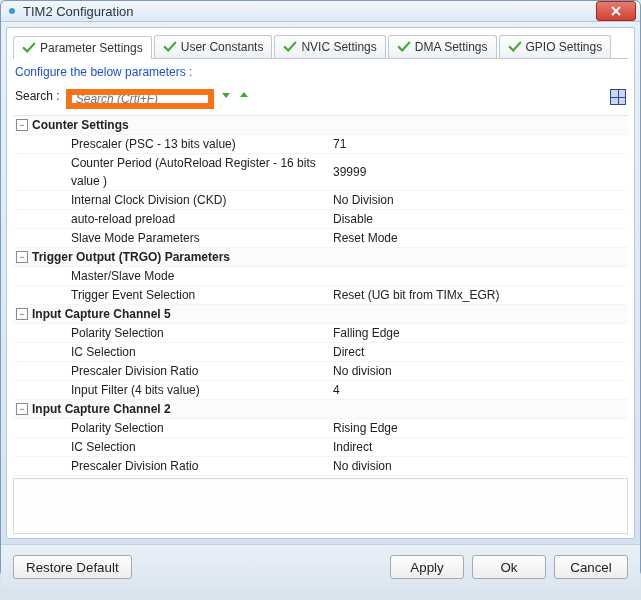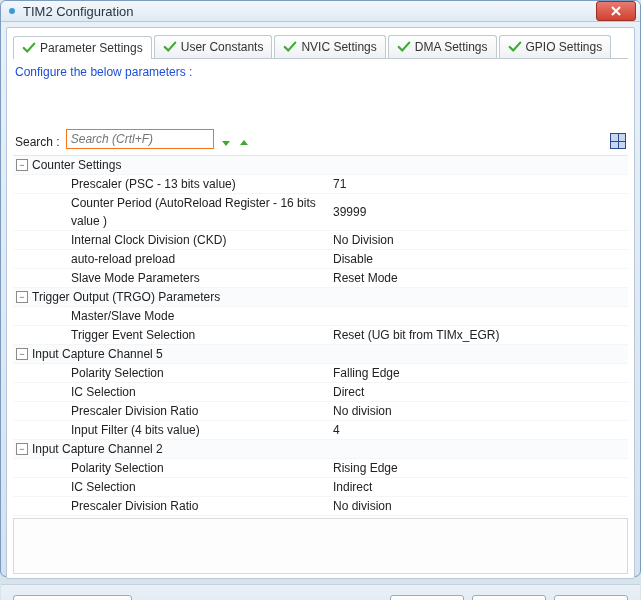--- a/index.html
+++ b/index.html
@@ -79,34 +79,33 @@
 }
 .check {
   color: #3eab2f;
   font-weight: bold;
   display: inline-flex;
 }
 .check svg { width: 14px; height: 14px; }
 .instruct { color: #1d4ed8; padding: 6px 2px 8px 2px; }
 .searchrow {
   display: flex;
-  align-items: flex-end;
+  align-items: flex-start;
   gap: 6px;
   padding: 2px 2px 6px 2px;
 }
 .searchrow .lbl { color: #222; }
 .searchrow input {
   width: 148px;
   height: 20px;
-  border: 1px solid #f97316;
+  border: 6px solid #f97316;
   padding: 2px 4px;
   font-size: 12px;
   font-style: italic;
   color: #888;
-  margin-top: 40px;
 }
 .arrow-btn { color: #3eab2f; cursor: pointer; display:inline-flex; }
 .arrow-btn svg { width:12px; height:12px; }
 .searchrow .spacer { flex:1; }
 .grid-icon {
   width: 16px; height: 16px;
   border: 1px solid #2b4a8b;
   background:
     linear-gradient(#2b4a8b,#2b4a8b) 50% 0/1px 100% no-repeat,
     linear-gradient(#2b4a8b,#2b4a8b) 0 50%/100% 1px no-repeat,
@@ -132,21 +131,21 @@
 .expander {
   width: 12px; height: 12px;
   border: 1px solid #8a8a8a;
   margin: 0 4px 0 3px;
   display: flex; align-items: center; justify-content: center;
   font-size: 9px; line-height: 1;
   color: #555;
   cursor: pointer;
   background: #fff;
 }
-.group-label { font-weight: normal; }
+.group-label { font-weight: bold; }
 .proprow .indent { width: 58px; }
 .proprow .prop-label { flex: 0 0 262px; color: #222; }
 .proprow .prop-value { flex: 1; color: #222; }
 .desc-box {
   height: 56px;
   margin-top: 2px;
   border: 1px solid #d6dadf;
   background: #fdfdfd;
 }
 .button-bar {

